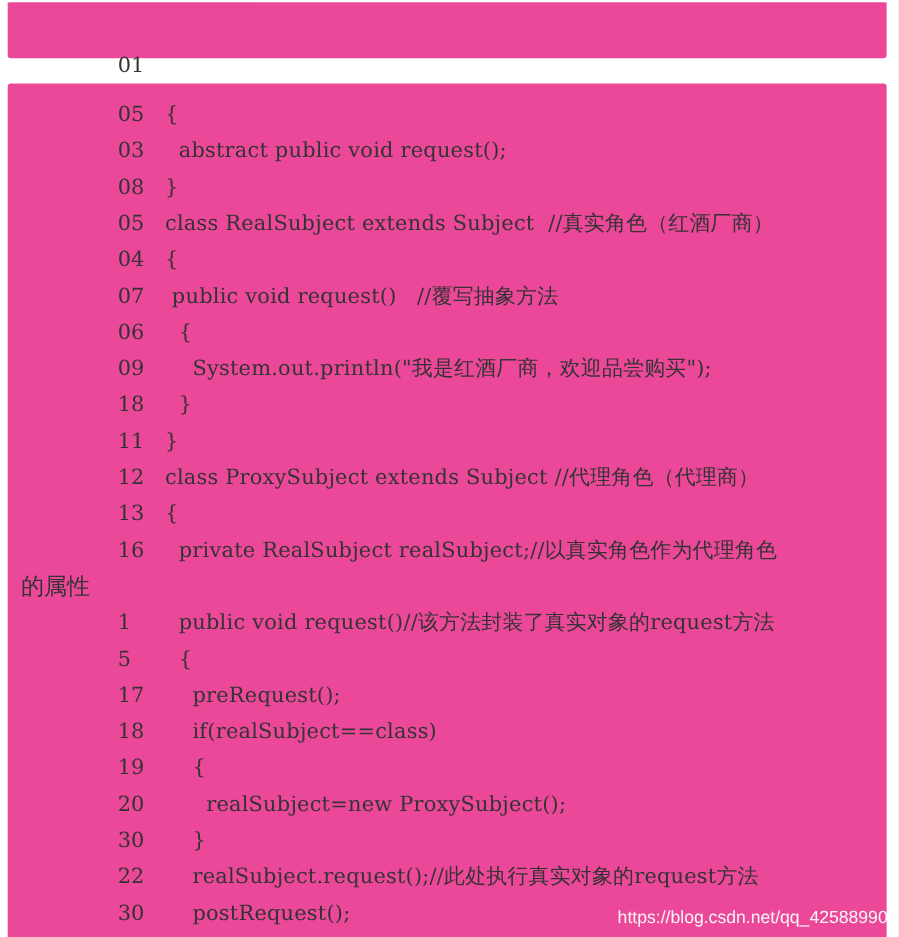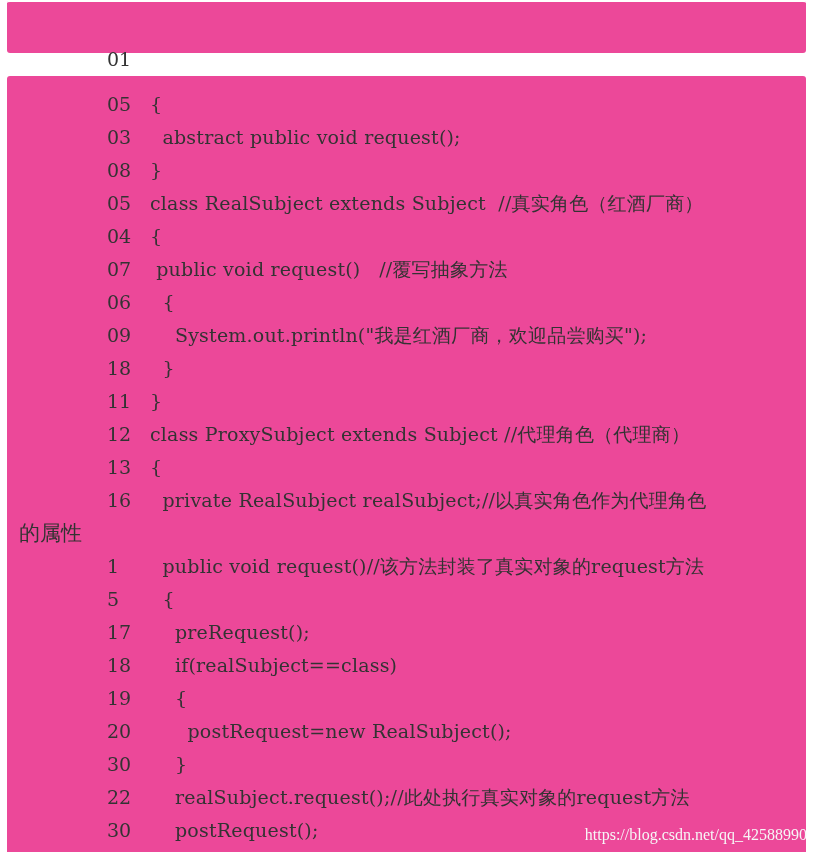--- a/index.html
+++ b/index.html
@@ -5,21 +5,21 @@
     html, body { margin: 0; padding: 0; background: #ffffff; }
     body { width: 817px; height: 852px; position: relative; overflow: hidden;
            font-family: "DejaVu Serif", "Liberation Serif", serif; color: #333333; }
     .box { position: absolute; left: 7px; width: 799px; background: #ec4899; border-radius: 3px; }
     #box1 { top: 0; height: 53px; border-top: 2px solid #ffffff; box-sizing: border-box; }
     #box2 { top: 76px; height: 790px; }
     .line { position: absolute; left: 0; height: 33px; line-height: 33px; font-size: 19px; white-space: pre; }
     .num { position: absolute; left: 100px; }
     .code { position: absolute; left: 143px; font-family: "DejaVu Serif", "Liberation Serif", serif; letter-spacing: 0.2px; }
     .wrap { position: absolute; left: 12px; font-size: 21px; height: 33px; line-height: 33px; white-space: pre; }
-    .watermark { position: absolute; right: 10px; bottom: 8px; color: #f6f6f6; font-family: Liberation Serif, serif; font-size: 16px; }
+    .watermark { position: absolute; right: 10px; bottom: 8px; color: #f6f6f6; font-family: Liberation Sans, sans-serif; font-size: 16px; }
   </style>
 </head>
 <body>
 
 <div id="box1" class="box">
   <div class="line" style="top:8px">
     <span class="num">01</span>
     <span class="code">abstract class Subject    //代理请求</span>
   </div>
 </div>
@@ -37,19 +37,19 @@
   <div class="line" style="top:309px"><span class="num">11</span><span class="code">}</span></div>
   <div class="line" style="top:342px"><span class="num">12</span><span class="code">class ProxySubject extends Subject //代理角色（代理商）</span></div>
   <div class="line" style="top:375px"><span class="num">13</span><span class="code">{</span></div>
   <div class="line" style="top:408px"><span class="num">16</span><span class="code">  private RealSubject realSubject;//以真实角色作为代理角色</span></div>
   <div class="wrap" style="top:441px">的属性</div>
   <div class="line" style="top:474px"><span class="num">1</span><span class="code">  public void request()//该方法封装了真实对象的request方法</span></div>
   <div class="line" style="top:507px"><span class="num">5</span><span class="code">  {</span></div>
   <div class="line" style="top:540px"><span class="num">17</span><span class="code">    preRequest();</span></div>
   <div class="line" style="top:573px"><span class="num">18</span><span class="code">    if(realSubject==class)</span></div>
   <div class="line" style="top:606px"><span class="num">19</span><span class="code">    {</span></div>
-  <div class="line" style="top:639px"><span class="num">20</span><span class="code">      postRequest=new RealSubject();</span></div>
+  <div class="line" style="top:639px"><span class="num">20</span><span class="code">      realSubject=new ProxySubject();</span></div>
   <div class="line" style="top:672px"><span class="num">30</span><span class="code">    }</span></div>
   <div class="line" style="top:705px"><span class="num">22</span><span class="code">    realSubject.request();//此处执行真实对象的request方法</span></div>
   <div class="line" style="top:738px"><span class="num">30</span><span class="code">    postRequest();</span></div>
 </div>
 
 <div class="watermark">https://blog.csdn.net/qq_42588990</div>
 
 </body></html>

